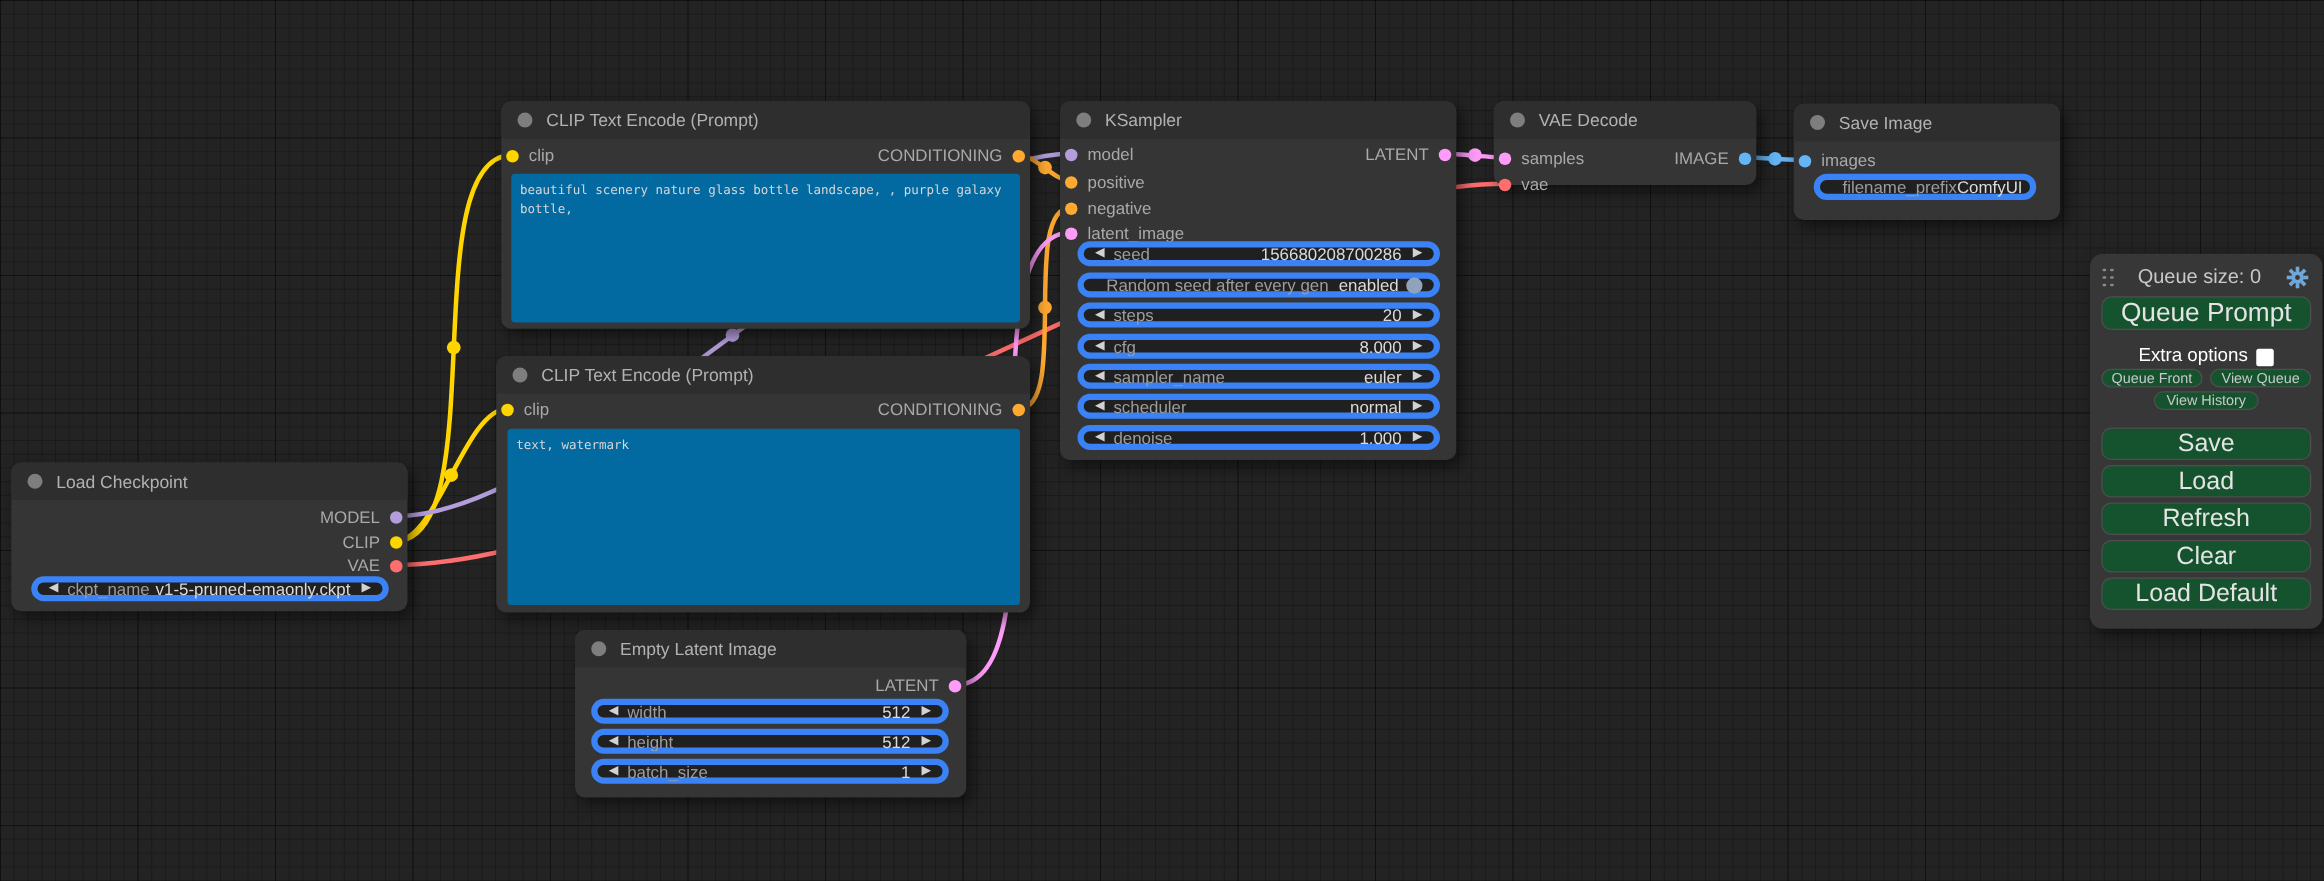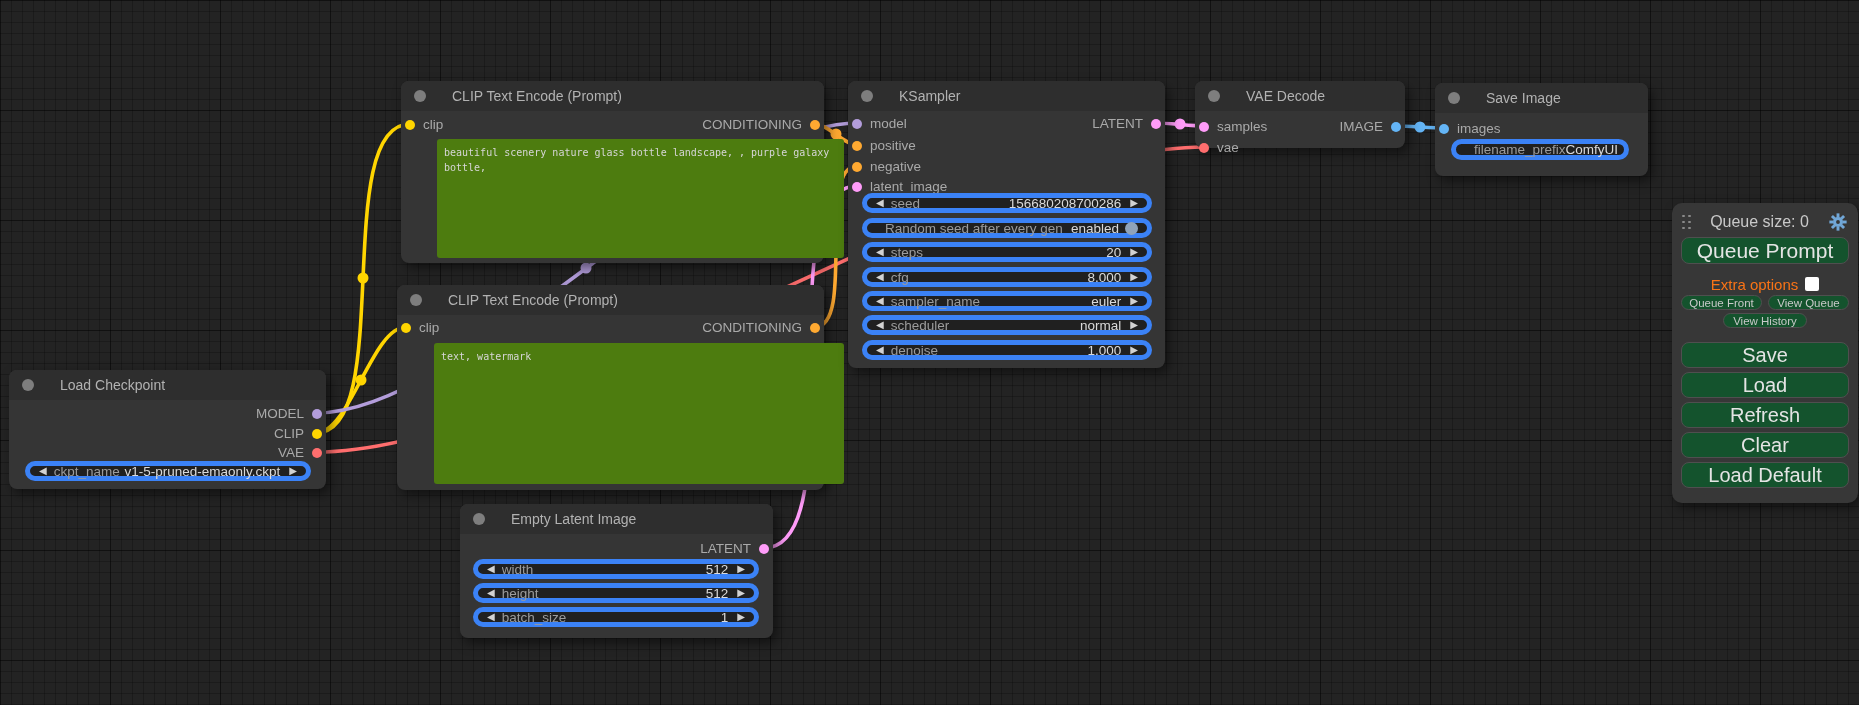--- a/index.html
+++ b/index.html
@@ -12,57 +12,57 @@
       linear-gradient(90deg,rgba(0,0,0,.38) 1px,transparent 1px),
       linear-gradient(rgba(0,0,0,.22) 1px,transparent 1px),
       linear-gradient(90deg,rgba(0,0,0,.22) 1px,transparent 1px);
     background-size:110px 110px,110px 110px,11px 11px,11px 11px;
   }
   #wires{position:absolute;left:0;top:0;z-index:1;pointer-events:none;}
   #wires path{fill:none;stroke-width:3.6px;}
   .node{position:absolute;background:#353535;border-radius:8px;
     box-shadow:4px 5px 12px rgba(0,0,0,.5);z-index:2;}
   .ntitle{position:absolute;left:0;right:0;top:0;height:30px;background:#2e2e2e;
-    border-radius:8px 8px 0 0;display:flex;align-items:center;gap:26px;
+    border-radius:8px 8px 0 0;display:flex;align-items:center;gap:11px;
     padding-left:13px;color:#b2b2b2;font-size:14px;box-sizing:border-box;}
   .ndot{width:12px;height:12px;border-radius:50%;background:#7e7e7e;flex:0 0 auto;}
   .slot{position:absolute;display:flex;align-items:center;gap:8px;height:19px;
     color:#a9a9a9;font-size:13.5px;white-space:nowrap;}
   .slot.in{left:4px;}
   .slot.out{right:4px;justify-content:flex-end;}
   .sdot{width:10px;height:10px;border-radius:50%;flex:0 0 auto;}
   .c-model{background:#B39DDB;} .c-clip{background:#FFD500;} .c-vae{background:#FF6E6E;}
   .c-cond{background:#FFA931;} .c-latent{background:#FF9CF9;} .c-image{background:#64B5F6;}
   .widget{position:absolute;height:20px;background:#202020;border:5px solid #3b82f6;
     border-radius:11px;display:flex;align-items:center;font-size:13.5px;color:#9c9c9c;
     padding:0 9px;box-sizing:border-box;white-space:nowrap;}
   .widget .arrow{color:#d2d2d2;font-size:10px;line-height:1;flex:0 0 auto;}
   .widget .wname{margin-left:7px;overflow:hidden;}
   .widget .wval{color:#dadada;margin-left:auto;margin-right:9px;}
   .widget.noarrow{padding-left:18px;}
   .widget .toggle{width:13px;height:13px;border-radius:50%;background:#8FA3BA;
     flex:0 0 auto;margin-left:6px;}
-  .ta{position:absolute;background:#4d7c0f;color:#d6d6d6;border-radius:3px;
+  .ta{position:absolute;background:#0369a1;color:#d6d6d6;border-radius:3px;
     font:10px/15px "DejaVu Sans Mono",monospace;padding:6px 7px;box-sizing:border-box;
-    white-space:pre-wrap;word-break:break-word;margin-left:28px;}
+    white-space:pre-wrap;word-break:break-word;}
   
   .menu{position:absolute;left:1672px;top:203px;width:186px;height:300px;
     background:#373737;border-radius:10px;box-shadow:4px 5px 12px rgba(0,0,0,.5);z-index:3;}
   .menu-head{position:absolute;left:10px;right:10px;top:9px;height:20px;
     display:flex;align-items:center;color:#c9c9c9;font-size:16px;}
   .menu-head .qsize{flex:1;text-align:center;}
   .drag-dots{display:grid;grid-template-columns:3px 3px;grid-auto-rows:3px;gap:3px;}
   .drag-dots i{width:2.6px;height:2.6px;border-radius:50%;background:#8a8a8a;}
   .btn{position:absolute;left:9px;right:9px;background:#14532d;border:1px solid #4f4f4f;
     border-radius:8px;color:#e4e4e4;display:flex;align-items:center;justify-content:center;
     box-sizing:border-box;cursor:pointer;}
   .btn.big{height:26px;font-size:20px;}
   .btn.small{border-radius:10px;font-size:11.5px;color:#c8c8c8;height:15px;}
   .extra{position:absolute;left:0;right:0;top:72px;height:18px;display:flex;
-    align-items:center;justify-content:center;gap:7px;color:#f97316;font-size:15px;}
+    align-items:flex-end;justify-content:center;gap:7px;color:#ffffff;font-size:15px;}
   .checkbox{width:14px;height:14px;background:#fff;border-radius:2px;}
 </style>
 </head>
 <body>
 
 <svg id="wires" width="1859" height="705">
   <path d="M316,433 C396,433 330,124 410,124" stroke="#FFD500"></path>
   <path d="M316,433 C350,433 372,327 406,327" stroke="#FFD500"></path>
   <path d="M316,413 C466,413 707,123 857,123" stroke="#B39DDB"></path>
   <path d="M316,452 C548,452 972,147 1204,147" stroke="#FF6E6E"></path>

